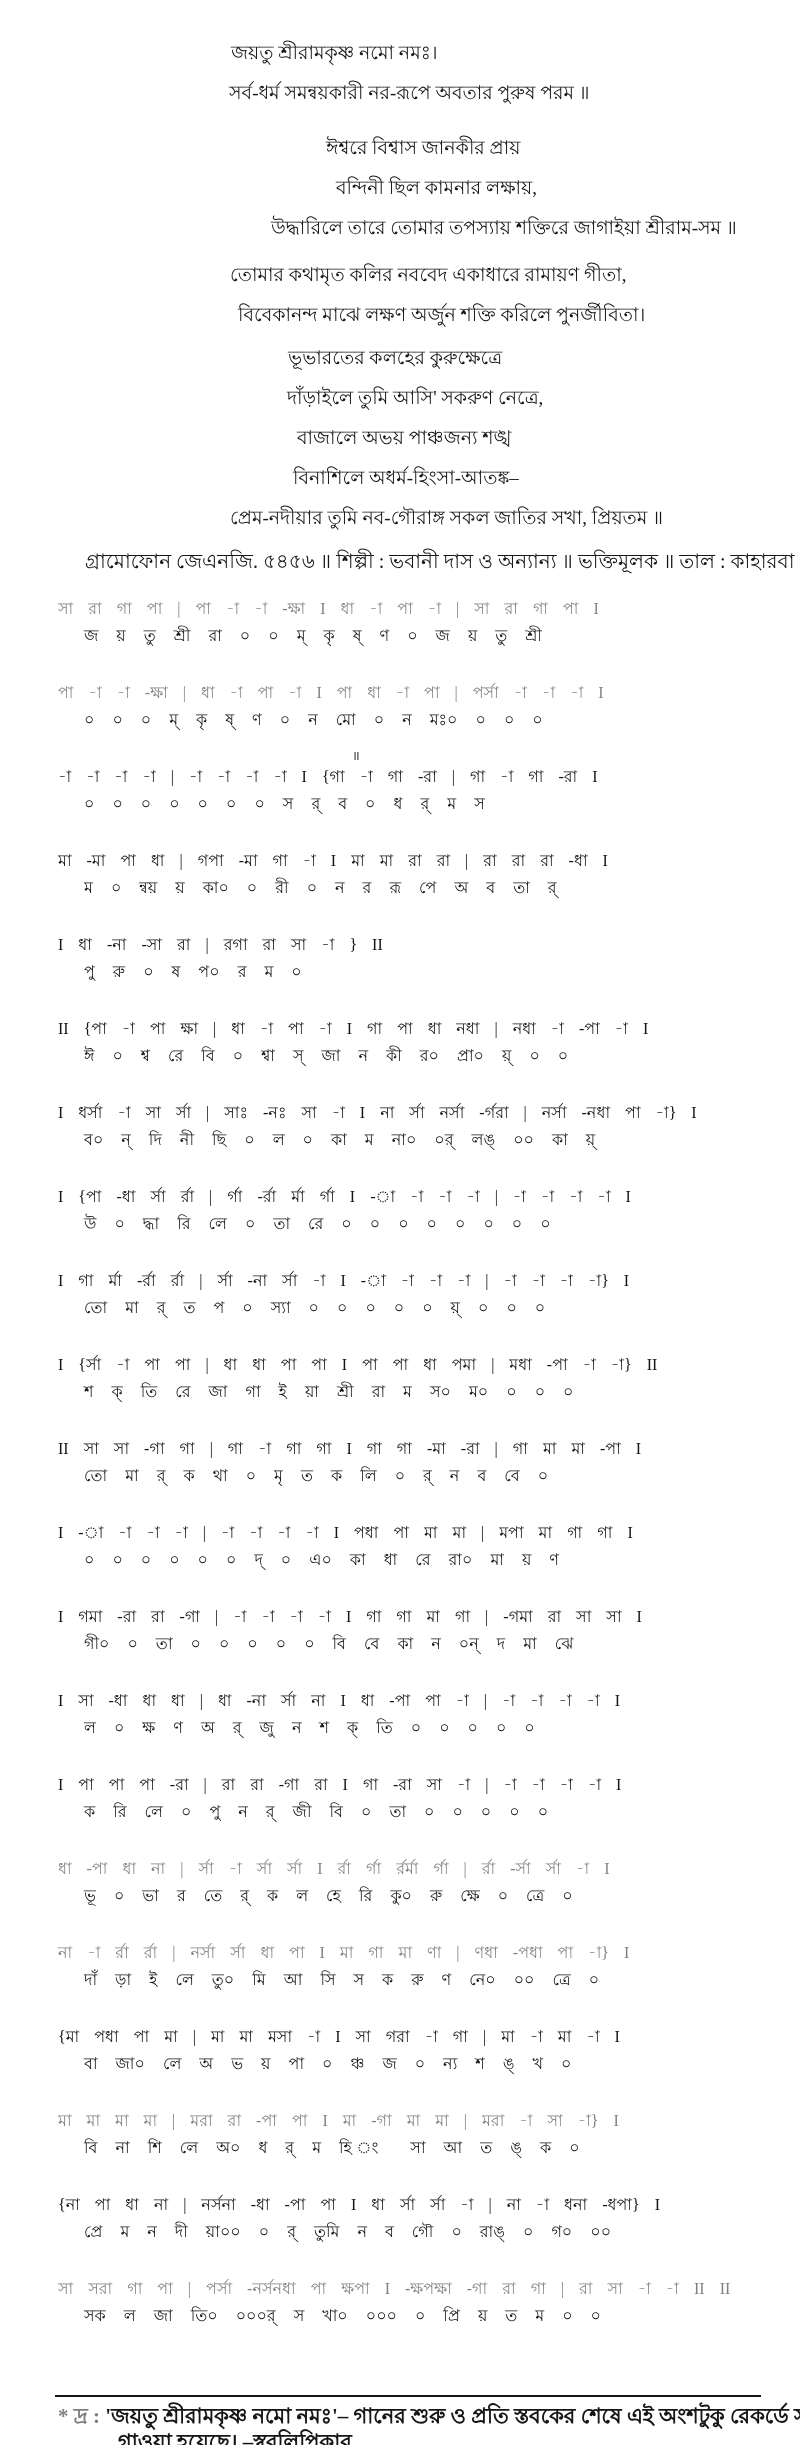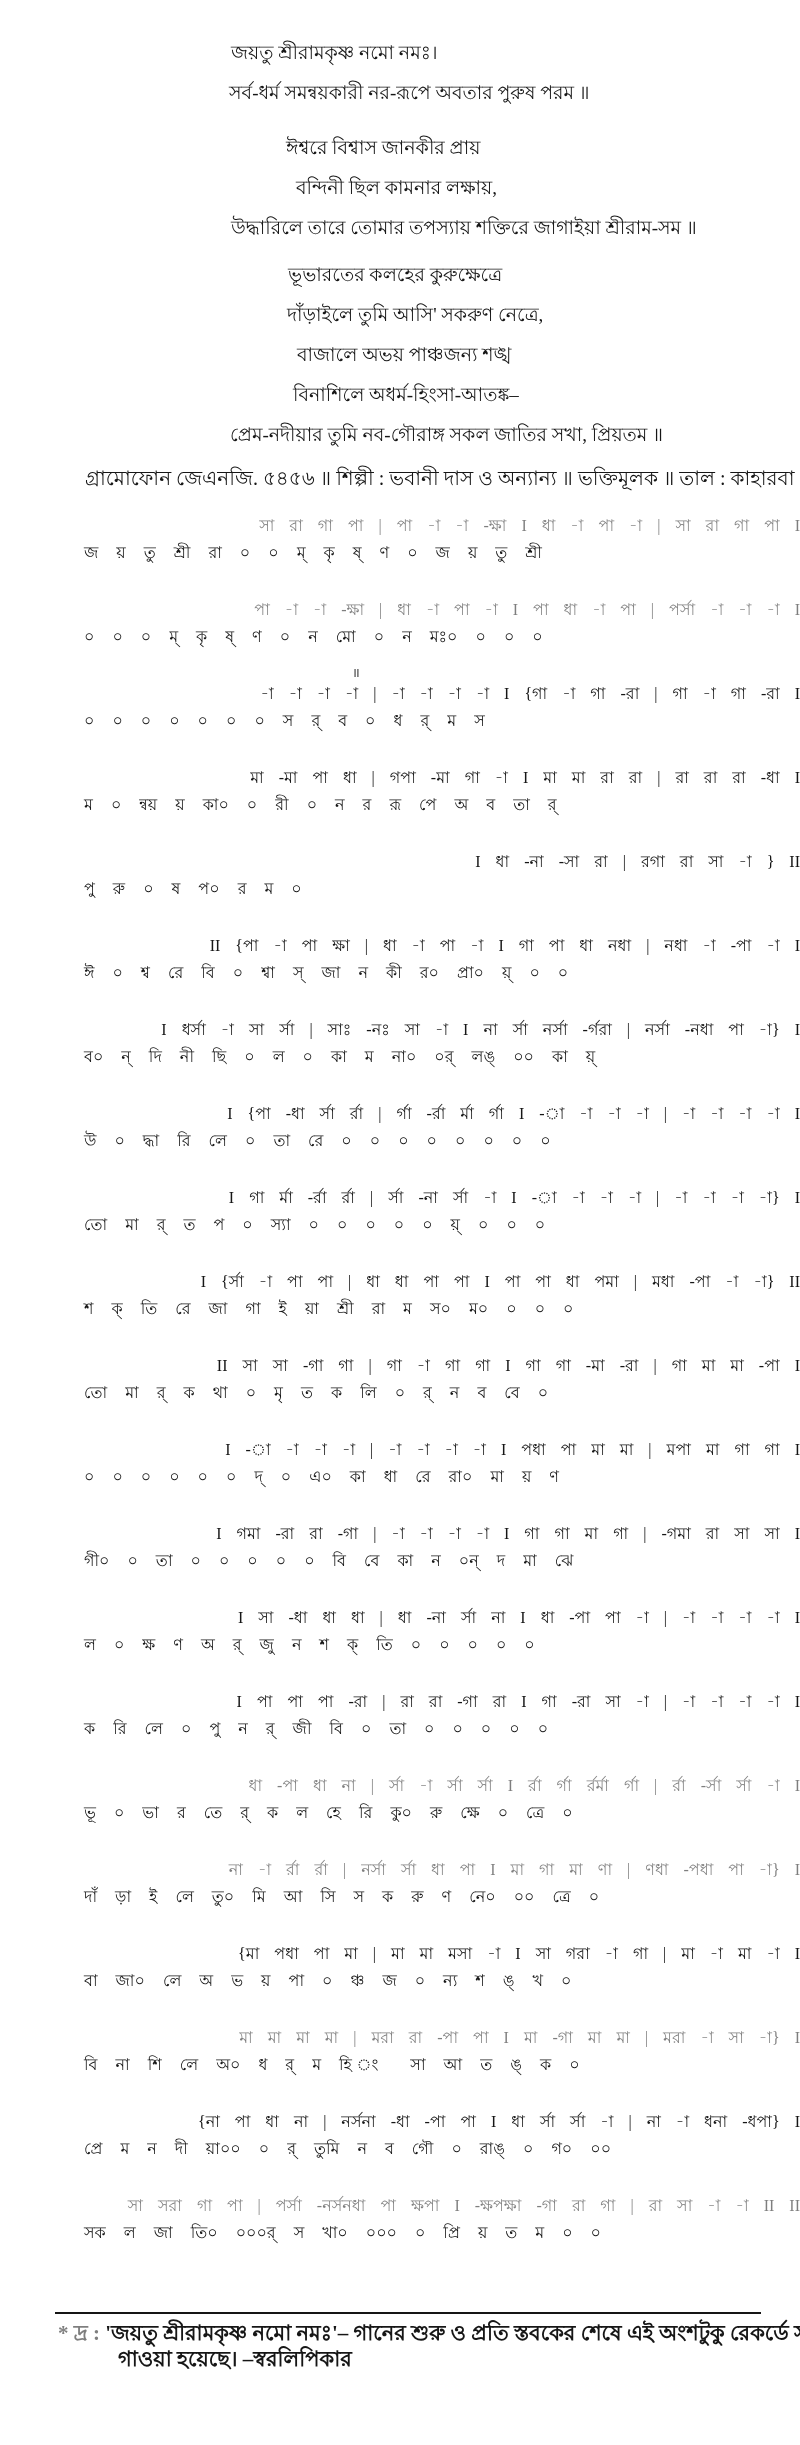--- a/index.html
+++ b/index.html
@@ -6,32 +6,32 @@
   body{
     width:800px;height:2445px;
     background:#ffffff;color:#161616;
     font-family:"Liberation Serif","DejaVu Serif",serif;
     overflow:hidden;
   }
   .page{position:relative;padding-top:26px;}
   .stanza{margin:0;}
   .hline{font-size:19px;line-height:27px;white-space:nowrap;margin-top:13px;}
   .s1{margin-bottom:28px;}
-  .s2{margin-bottom:20px;}
+  .s2{margin-bottom:20px;padding-left:40px;}
   .s3{margin-bottom:16px;}
   .s4{margin-bottom:18px;}
   .record{
     font-weight:normal;font-size:20px;line-height:24px;
     margin:0 0 0 85px;white-space:nowrap;
   }
   .notation{position:relative;margin-top:24px;}
   .npair{height:84px;overflow:visible;}
   .nrow{
     margin-left:58px;font-size:16px;line-height:24px;
-    word-spacing:11px;white-space:nowrap;text-align:right;
+    word-spacing:11px;white-space:nowrap;
   }
   .lrow{
     margin-left:84px;margin-top:3px;font-size:16px;line-height:24px;
     word-spacing:14px;white-space:nowrap;
   }
   .refrain-mark{
     position:absolute;top:152px;left:352px;
     font-size:13px;line-height:14px;color:#333;
   }
   .rule{border-top:2px solid #151515;width:706px;margin:34px 0 6px 55px;height:0;}
@@ -48,20 +48,24 @@
     <div class="hline" style="margin-left:231px">জয়তু শ্রীরামকৃষ্ণ নমো নমঃ।</div>
     <div class="hline" style="margin-left:229px">সর্ব-ধর্ম সমন্বয়কারী নর-রূপে অবতার পুরুষ পরম ॥</div>
   </div>
 
   <div class="stanza s2">
     <div class="hline" style="margin-left:286px">ঈশ্বরে বিশ্বাস জানকীর প্রায়</div>
     <div class="hline" style="margin-left:296px">বন্দিনী ছিল কামনার লক্ষায়,</div>
     <div class="hline" style="margin-left:231px">উদ্ধারিলে তারে তোমার তপস্যায় শক্তিরে জাগাইয়া শ্রীরাম-সম ॥</div>
   </div>
 
+  <div class="stanza s3">
+    <div class="hline" style="margin-left:230px">তোমার কথামৃত কলির নববেদ একাধারে রামায়ণ গীতা,</div>
+    <div class="hline" style="margin-left:238px">বিবেকানন্দ মাঝে লক্ষণ অর্জুন শক্তি করিলে পুনর্জীবিতা।</div>
+  </div>
 
   <div class="stanza s4">
     <div class="hline" style="margin-left:288px">ভূভারতের কলহের কুরুক্ষেত্রে</div>
     <div class="hline" style="margin-left:287px">দাঁড়াইলে তুমি আসি' সকরুণ নেত্রে,</div>
     <div class="hline" style="margin-left:297px">বাজালে অভয় পাঞ্চজন্য শঙ্খ</div>
     <div class="hline" style="margin-left:293px">বিনাশিলে অধর্ম-হিংসা-আতঙ্ক–</div>
     <div class="hline" style="margin-left:230px">প্রেম-নদীয়ার তুমি নব-গৌরাঙ্গ সকল জাতির সখা, প্রিয়তম ॥</div>
   </div>
 
   <div class="record">গ্রামোফোন জেএনজি. ৫৪৫৬ ॥ শিল্পী : ভবানী দাস ও অন্যান্য ॥ ভক্তিমূলক ॥ তাল : কাহারবা</div>

